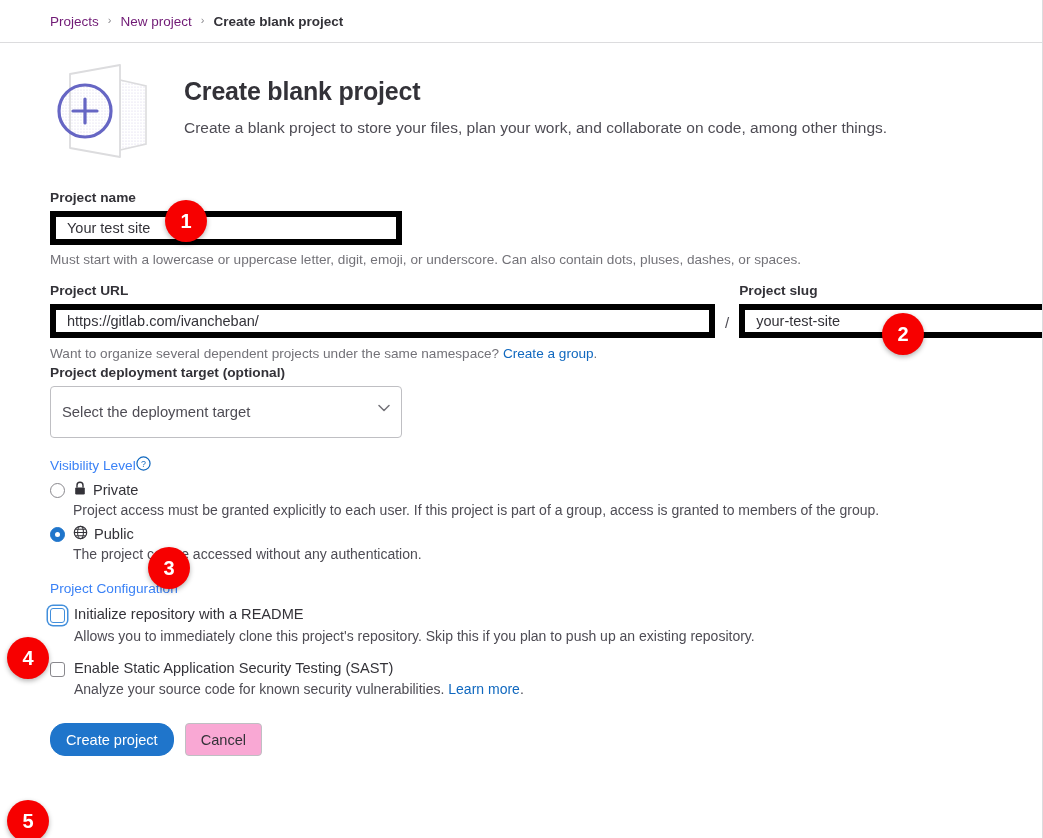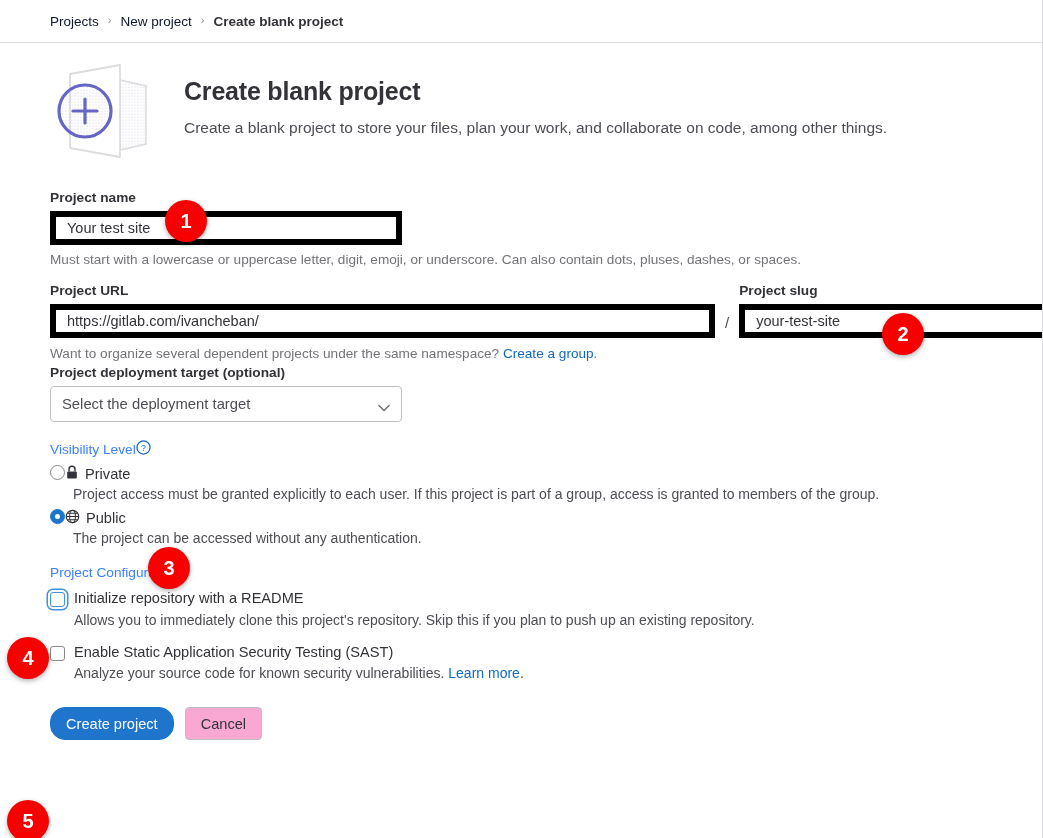--- a/index.html
+++ b/index.html
@@ -24,21 +24,21 @@
 
   
   .breadcrumb-bar {
     height: 43px;
     display: flex; align-items: center;
     padding-left: 50px;
     border-bottom: 1px solid #dcdcde;
     font-size: 13.5px;
   }
   .crumb-link {
-    color: #0f172a;
+    color: #701a75;
     text-decoration: none;
   }
   .crumb-sep {
     color: #89888d;
     margin: 0 9px;
     font-size: 11px;
     display: inline-block;
     transform: translateY(-1px);
   }
   .crumb-current {
@@ -117,21 +117,21 @@
   .slash {
     font-size: 15px;
     color: #4e4c54;
     margin: 0 10px 7px 10px;
   }
   .slug-col { flex: 1 1 auto; }
   .slug-input { width: 340px; }
 
   .select-wrap { position: relative; width: 352px; }
   select.sel {
-    width: 352px; height: 36px;
+    width: 352px; height: 52px;
     border: 1px solid #bfbfc3;
     border-radius: 4px;
     padding: 0 30px 0 11px;
     font-size: 14.8px;
     font-family: "Liberation Sans", sans-serif;
     color: #4e4c54;
     background: #fff;
     appearance: none; -webkit-appearance: none;
     outline: none;
   }
@@ -141,21 +141,22 @@
   }
 
   .section-title {
     font-size: 13.7px;
     font-weight: normal;
     color: #3b82f6;
     display: flex; align-items: center;
   }
 
   .radio-row {
-    display: flex; 
+    display: flex; align-items: center;
+    gap: 8px;
     margin-top: 7px;
   }
   .radio {
     width: 15px; height: 15px;
     border-radius: 50%;
     border: 1px solid #89888d;
     background: #fff;
     flex: 0 0 15px;
     position: relative;
   }

